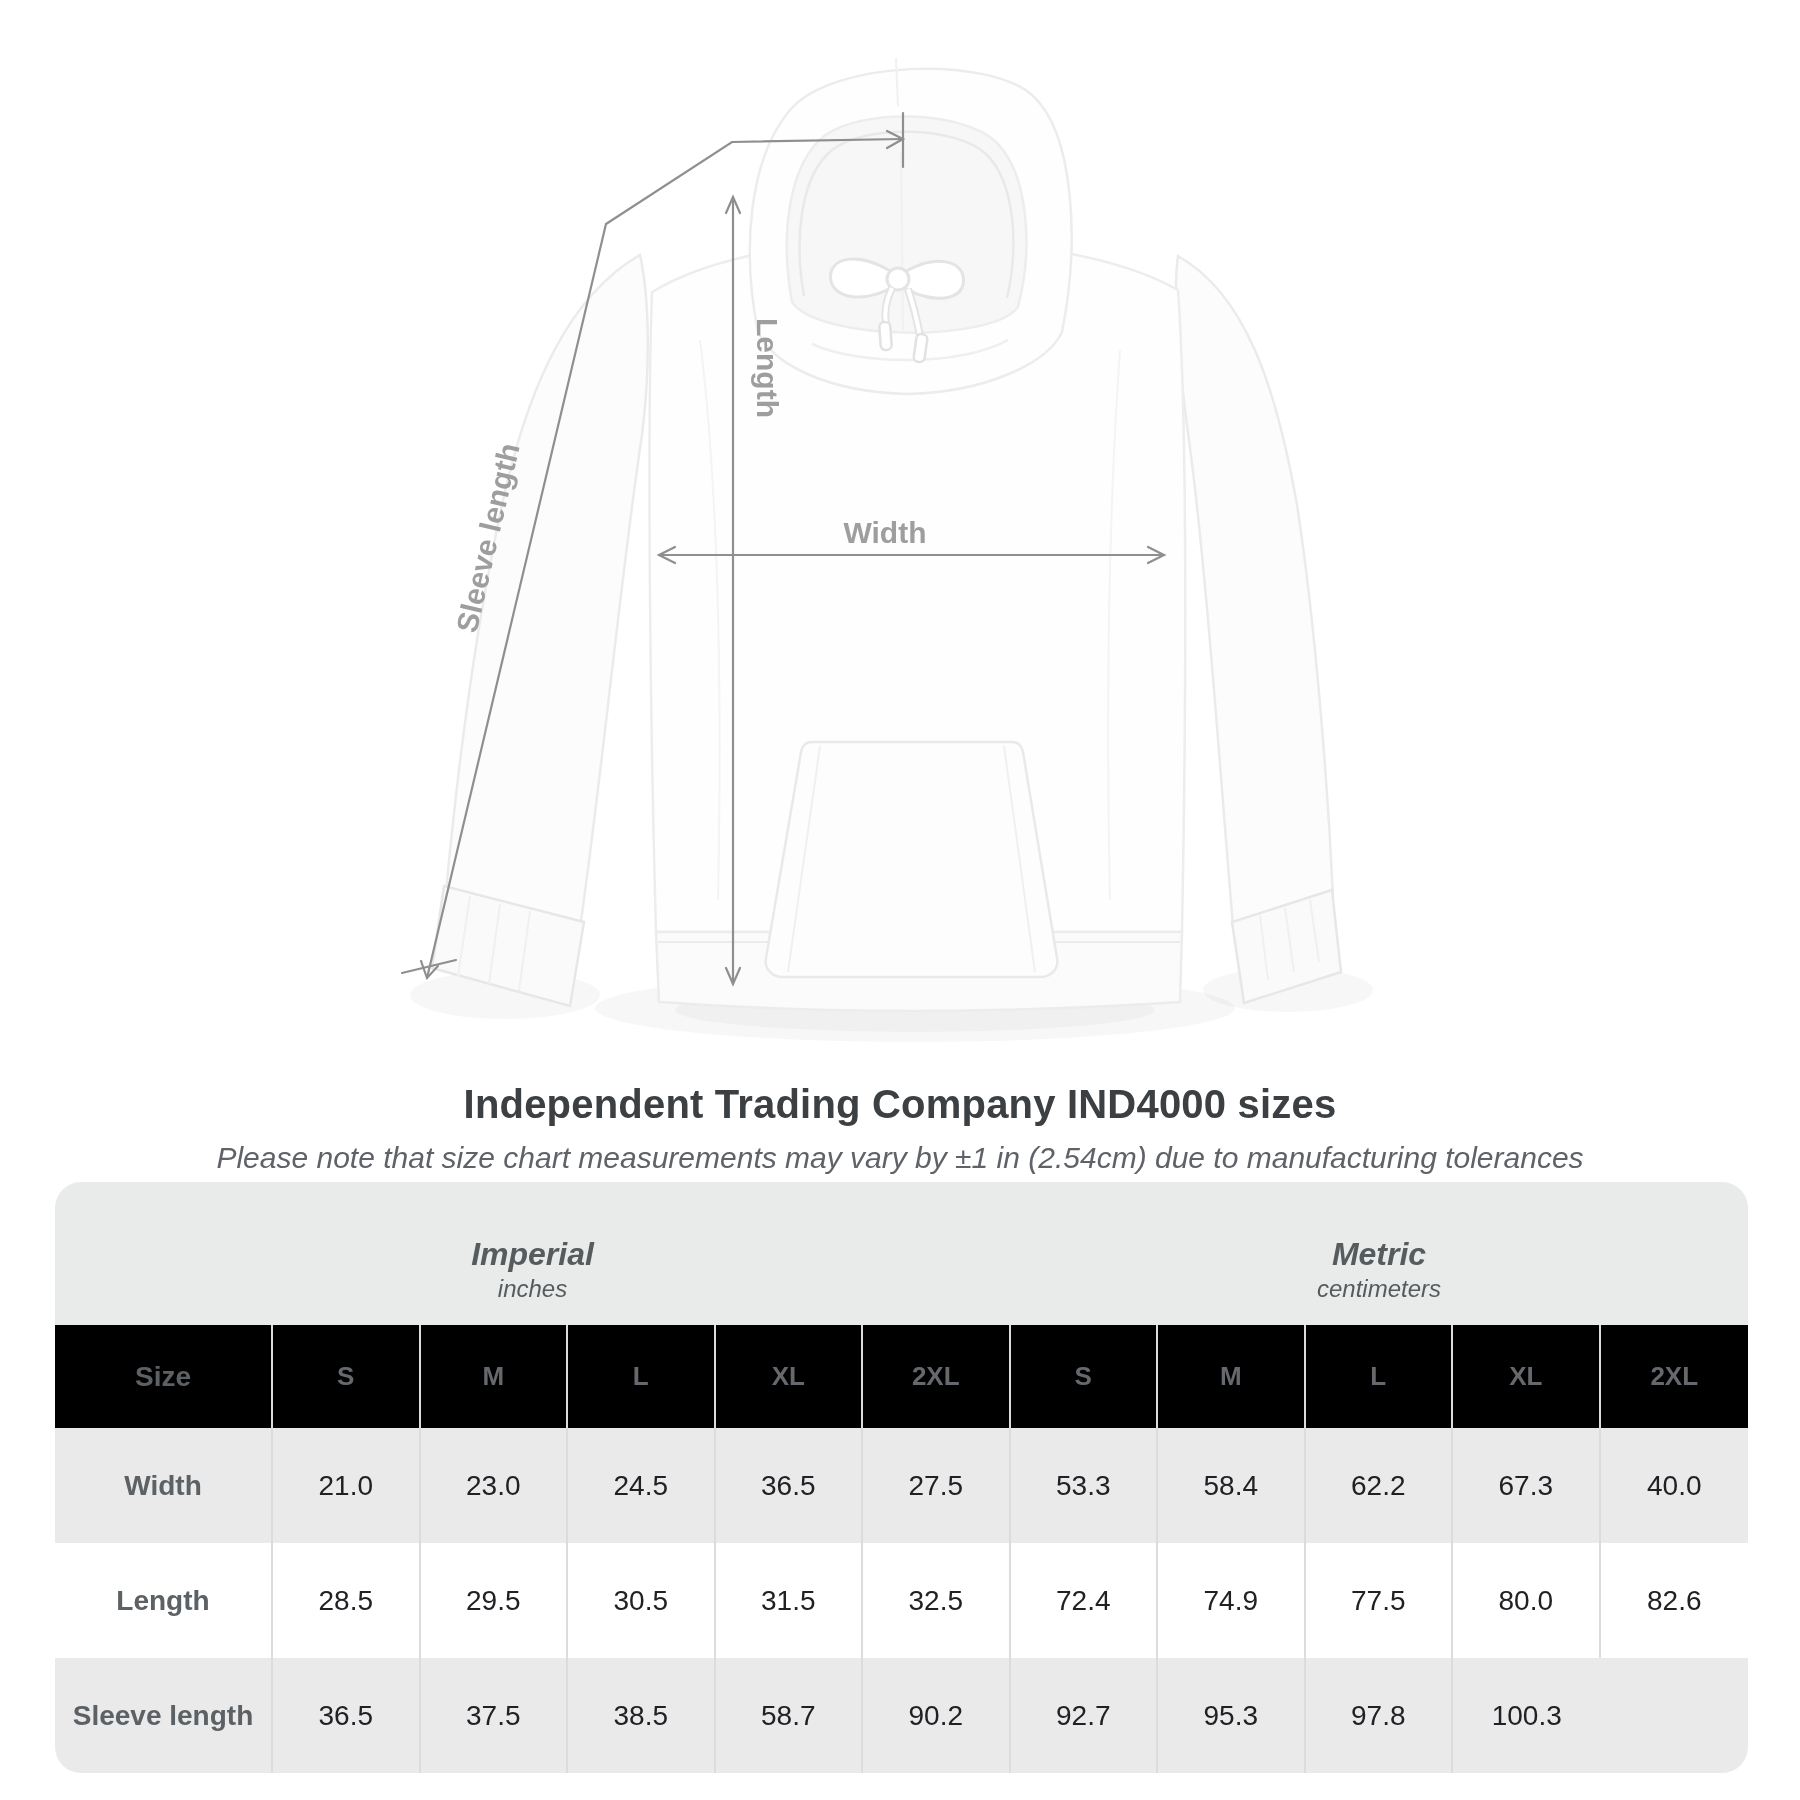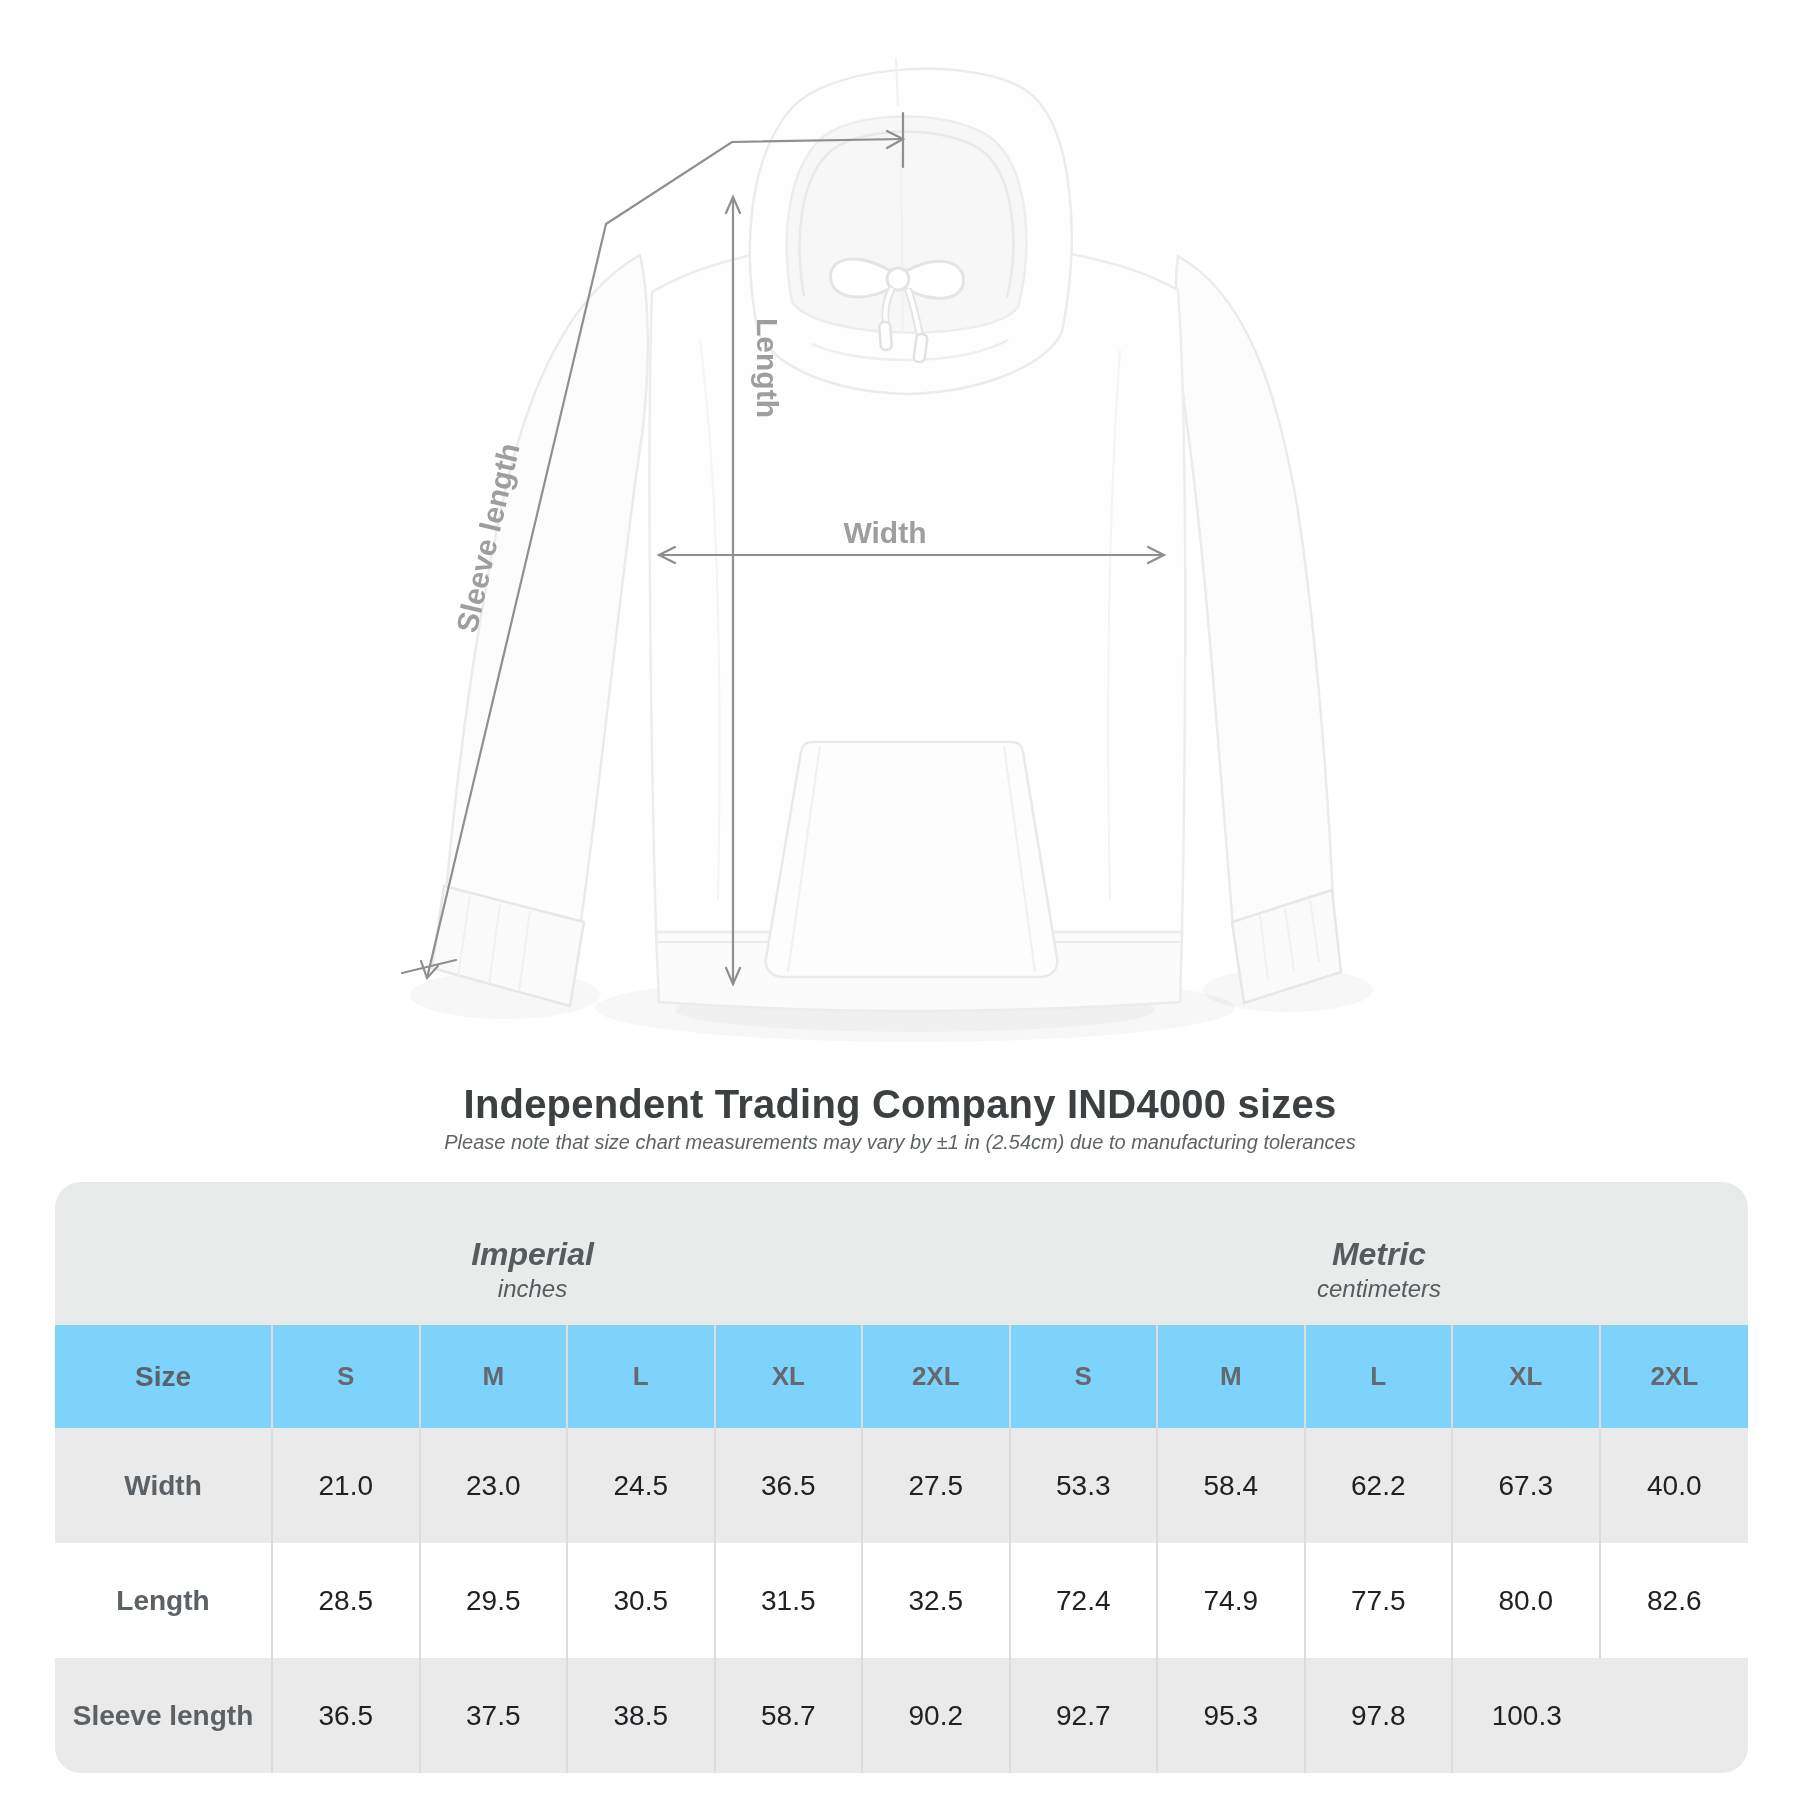--- a/index.html
+++ b/index.html
@@ -5,33 +5,33 @@
   html,body{margin:0;padding:0;background:#fff;}
   body{font-family:"Liberation Sans","DejaVu Sans",sans-serif;}
   .stage{position:relative;width:1800px;height:1800px;background:#fff;overflow:hidden;}
 
   
   .diagram-svg{position:absolute;left:0;top:0;}
 
   
   .title-block{position:absolute;left:0;top:1082px;width:1800px;text-align:center;}
   .page-title{margin:0;font-size:40px;font-weight:bold;color:#3c4043;letter-spacing:0.2px;}
-  .page-subtitle{margin:4px 0 0 0;font-size:20px;font-style:italic;color:#5f6368;}
+  .page-subtitle{margin:14px 0 0 0;font-size:30px;font-style:italic;color:#5f6368;}
 
   
   .size-table{position:absolute;left:55px;top:1182px;width:1693px;box-sizing:border-box;}
   .unit-band{display:flex;height:143px;background:#e9eaea;border-radius:26px 26px 0 0;}
   .unit-group{display:flex;flex-direction:column;align-items:center;justify-content:center;gap:2px;margin-top:32px;}
   .unit-group.imperial{width:955px;}
   .unit-group.metric{flex:1;}
   .unit-label{font-size:32px;font-weight:bold;font-style:italic;color:#565b5e;}
   .unit-sub{font-size:24px;font-style:italic;color:#565b5e;}
 
   .t-row{display:grid;grid-template-columns:218px repeat(10,1fr);}
-  .t-row.sizes{height:103px;background:#7dd3fc;}
+  .t-row.sizes{height:103px;background:#000000;}
   .t-row.data{height:115px;}
   .t-row.alt{background:#eaeaeb;}
   .t-row.white{background:#ffffff;}
   .t-row.last{border-radius:0 0 26px 26px;overflow:hidden;}
   .cell{display:flex;align-items:center;justify-content:center;border-right:2px solid #dcdcdc;box-sizing:border-box;}
   .cell:last-child{border-right:none;}
   .label-cell{font-size:28px;font-weight:bold;color:#5c6165;}
   .size-cell{font-size:26px;font-weight:bold;color:#65696d;}
   .value-cell{font-size:28px;color:#202124;}
 </style>

